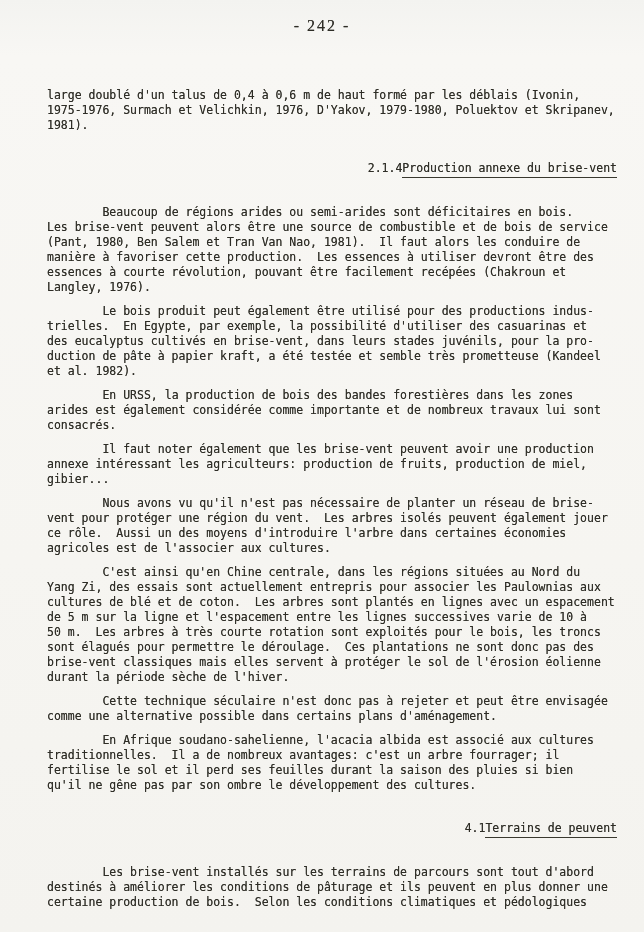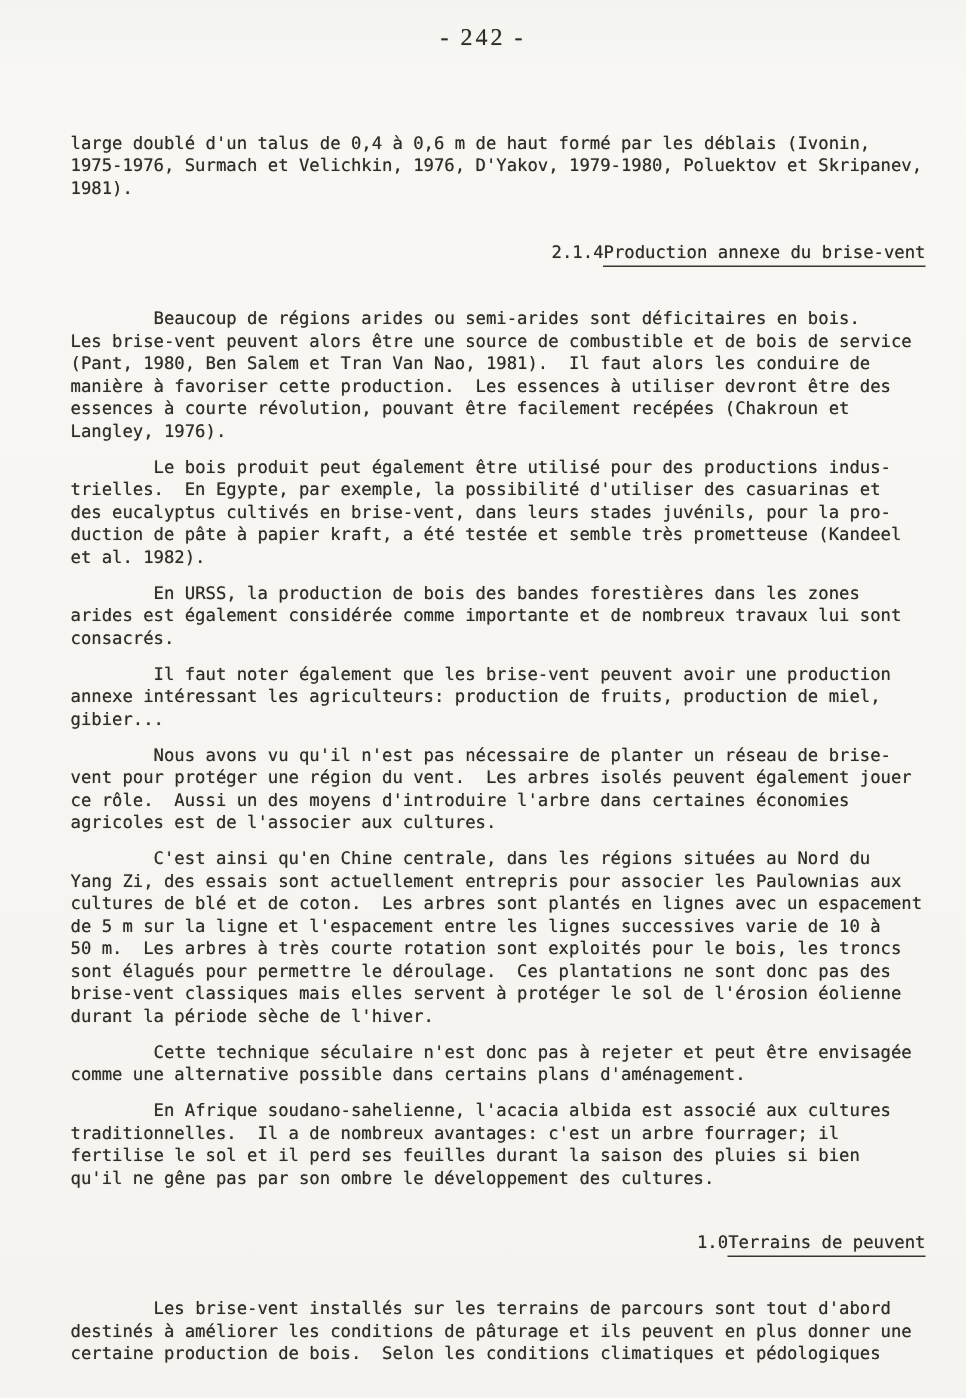--- a/index.html
+++ b/index.html
@@ -113,21 +113,21 @@
 
     <p class="para">        Cette technique séculaire n'est donc pas à rejeter et peut être envisagée
 comme une alternative possible dans certains plans d'aménagement.</p>
 
     <p class="para">        En Afrique soudano-sahelienne, l'acacia albida est associé aux cultures
 traditionnelles.  Il a de nombreux avantages: c'est un arbre fourrager; il
 fertilise le sol et il perd ses feuilles durant la saison des pluies si bien
 qu'il ne gêne pas par son ombre le développement des cultures.</p>
 
     <div class="heading">
-      <span class="hnum">1.0</span><span class="htitle">Terrains de peuvent</span>
+      <span class="hnum">4.1</span><span class="htitle">Terrains de peuvent</span>
     </div>
 
     <p class="para">        Les brise-vent installés sur les terrains de parcours sont tout d'abord
 destinés à améliorer les conditions de pâturage et ils peuvent en plus donner une
 certaine production de bois.  Selon les conditions climatiques et pédologiques</p>
 
   </div>
 </div>
 
 </body></html>

